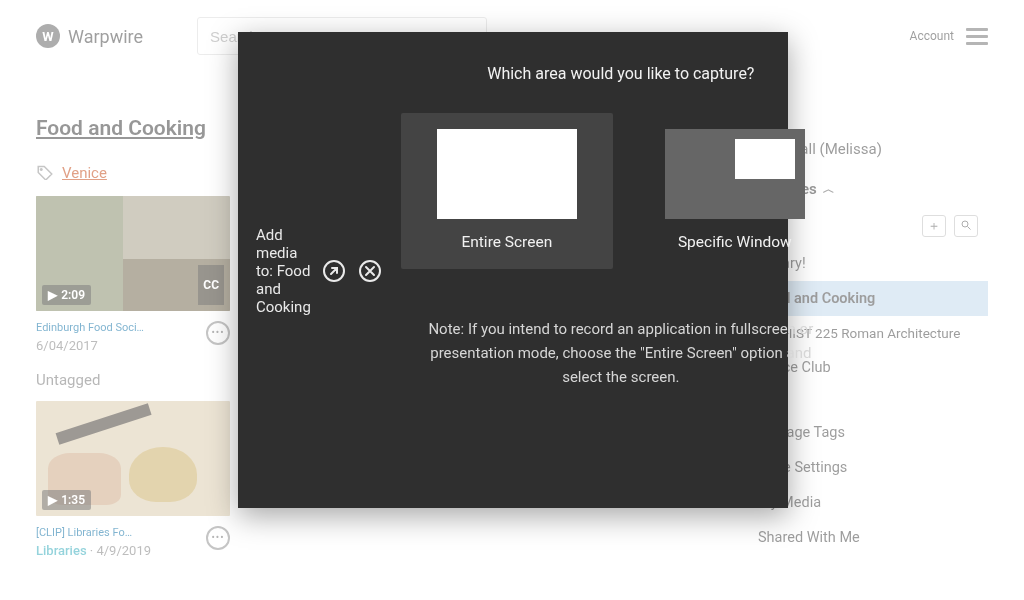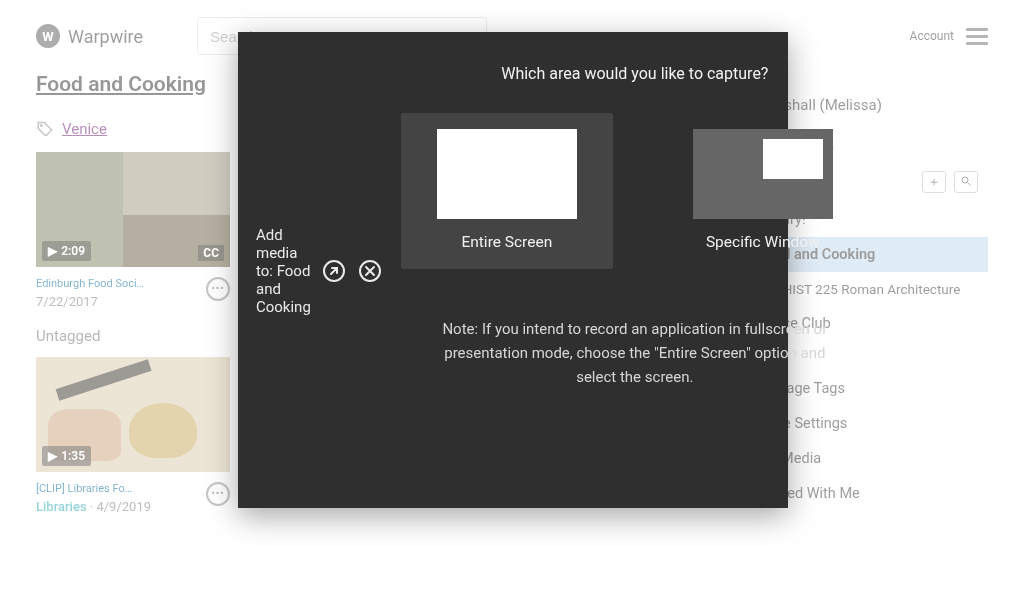--- a/index.html
+++ b/index.html
@@ -26,40 +26,40 @@
   .search {
     width: 290px; height: 38px; border: 1px solid #d9d9d9; border-radius: 3px;
     padding: 0 12px; font-size: 15px; color: #333; background: #fff;
   }
   .search::placeholder { color: #9e9e9e; }
   .topbar-right { margin-left: auto; display: flex; align-items: center; gap: 12px; }
   .account { font-size: 12px; color: #3e3e3e; }
   .burger { display: flex; flex-direction: column; gap: 4px; cursor: pointer; }
   .burger span { display: block; width: 22px; height: 3px; background: #6a6a6a; border-radius: 1px; }
 
-  .content { display: flex; padding: 0 36px; }
+  .content { display: flex; padding: 0 36px; margin-top: 44px; }
   .left { flex: 0 0 430px; }
   .page-title { font-size: 21px; font-weight: 600; color: #2e2e2e; text-decoration: underline; margin-bottom: 22px; }
   .tag-row { display: flex; align-items: center; gap: 8px; margin-bottom: 12px; }
   .tag-icon { color: #8c8c8c; }
-  .tag-label { color: #701a75; font-size: 15px; text-decoration: underline; }
+  .tag-label { color: #c2410c; font-size: 15px; text-decoration: underline; }
   .section-label { color: #6f6f6f; font-size: 15px; margin: 18px 0 12px; }
 
   .card { width: 194px; margin-bottom: 16px; }
   .thumb { width: 194px; height: 115px; position: relative; background: #a09880; border-radius: 1px; overflow: hidden; }
   .thumb .shade1 { position: absolute; left: 0; top: 0; width: 45%; height: 100%; background: #7e8460; }
   .thumb .shade2 { position: absolute; right: 0; top: 55%; width: 55%; height: 45%; background: #6b5f42; }
   .thumb .dur {
     position: absolute; left: 6px; bottom: 6px; background: rgba(0,0,0,.55);
     color: #fff; font-size: 12px; font-weight: 600; padding: 3px 6px; border-radius: 2px;
     display: flex; align-items: center; gap: 4px;
   }
   .thumb .cc {
     position: absolute; right: 6px; bottom: 6px; background: rgba(0,0,0,.55);
-    color: #fff; font-size: 12px; font-weight: 700; padding: 1px 5px; border-radius: 0;
+    color: #fff; font-size: 12px; font-weight: 700; padding: 13px 5px; border-radius: 0;
   }
   .card-meta { display: flex; align-items: flex-start; margin-top: 10px; }
   .card-title { font-size: 11px; color: #0369a1; white-space: nowrap; overflow: hidden; text-overflow: ellipsis; width: 160px; }
   .card-sub { font-size: 13px; color: #7a7a7a; margin-top: 4px; }
   .unlisted { color: #2aa7b8; font-weight: 500; }
   .more-btn {
     margin-left: auto; width: 24px; height: 24px; border: 2px solid #8a8a8a; border-radius: 50%;
     display: flex; align-items: center; justify-content: center; cursor: pointer; flex-shrink: 0;
   }
   .more-btn .dots { letter-spacing: 1px; color: #6a6a6a; font-size: 10px; line-height: 1; }
@@ -101,21 +101,21 @@
   .modal-head {
     display: flex; align-items: center; padding: 16px 18px 14px; font-size: 15px;
   }
   .modal-head .title { flex: 1; }
   .modal-head .icon-btn {
     width: 26px; height: 26px; display: flex; align-items: center; justify-content: center;
     cursor: pointer; margin-left: 10px;
   }
   .modal-body { flex: 1; padding: 10px 0 0; text-align: center; }
   .prompt { font-size: 16px; margin: 22px 0 30px; color: #f2f2f2; }
-  .choices { display: flex; justify-content: center; gap: 44px; }
+  .choices { display: flex; justify-content: center; gap: 16px; }
   .choice {
     width: 212px; padding: 16px 0 18px; border-radius: 2px; cursor: pointer;
   }
   .choice.selected { background: #444; }
   .choice .preview {
     width: 140px; height: 90px; background: #666; margin: 0 auto 14px; position: relative;
   }
   .choice.selected .preview { width: 140px; height: 90px; }
   .choice .preview .white-full { position: absolute; inset: 0; background: #fff; }
   .choice .preview .white-small {
@@ -167,21 +167,21 @@
             <div class="shade2"></div>
           <div class="dur">
             <span>▶</span>
             <span>2:09</span>
           </div>
           <div class="cc">CC</div>
         </div>
         <div class="card-meta">
           <div>
             <div class="card-title">Edinburgh Food Soci…</div>
-            <div class="card-sub">7/22/2017</div>
+            <div class="card-sub">6/04/2017</div>
           </div>
           <div class="more-btn">
             <span class="dots">•••</span>
           </div>
         </div>
       </div>
 
       <div class="section-label">Untagged</div>
 
       <div class="card">

